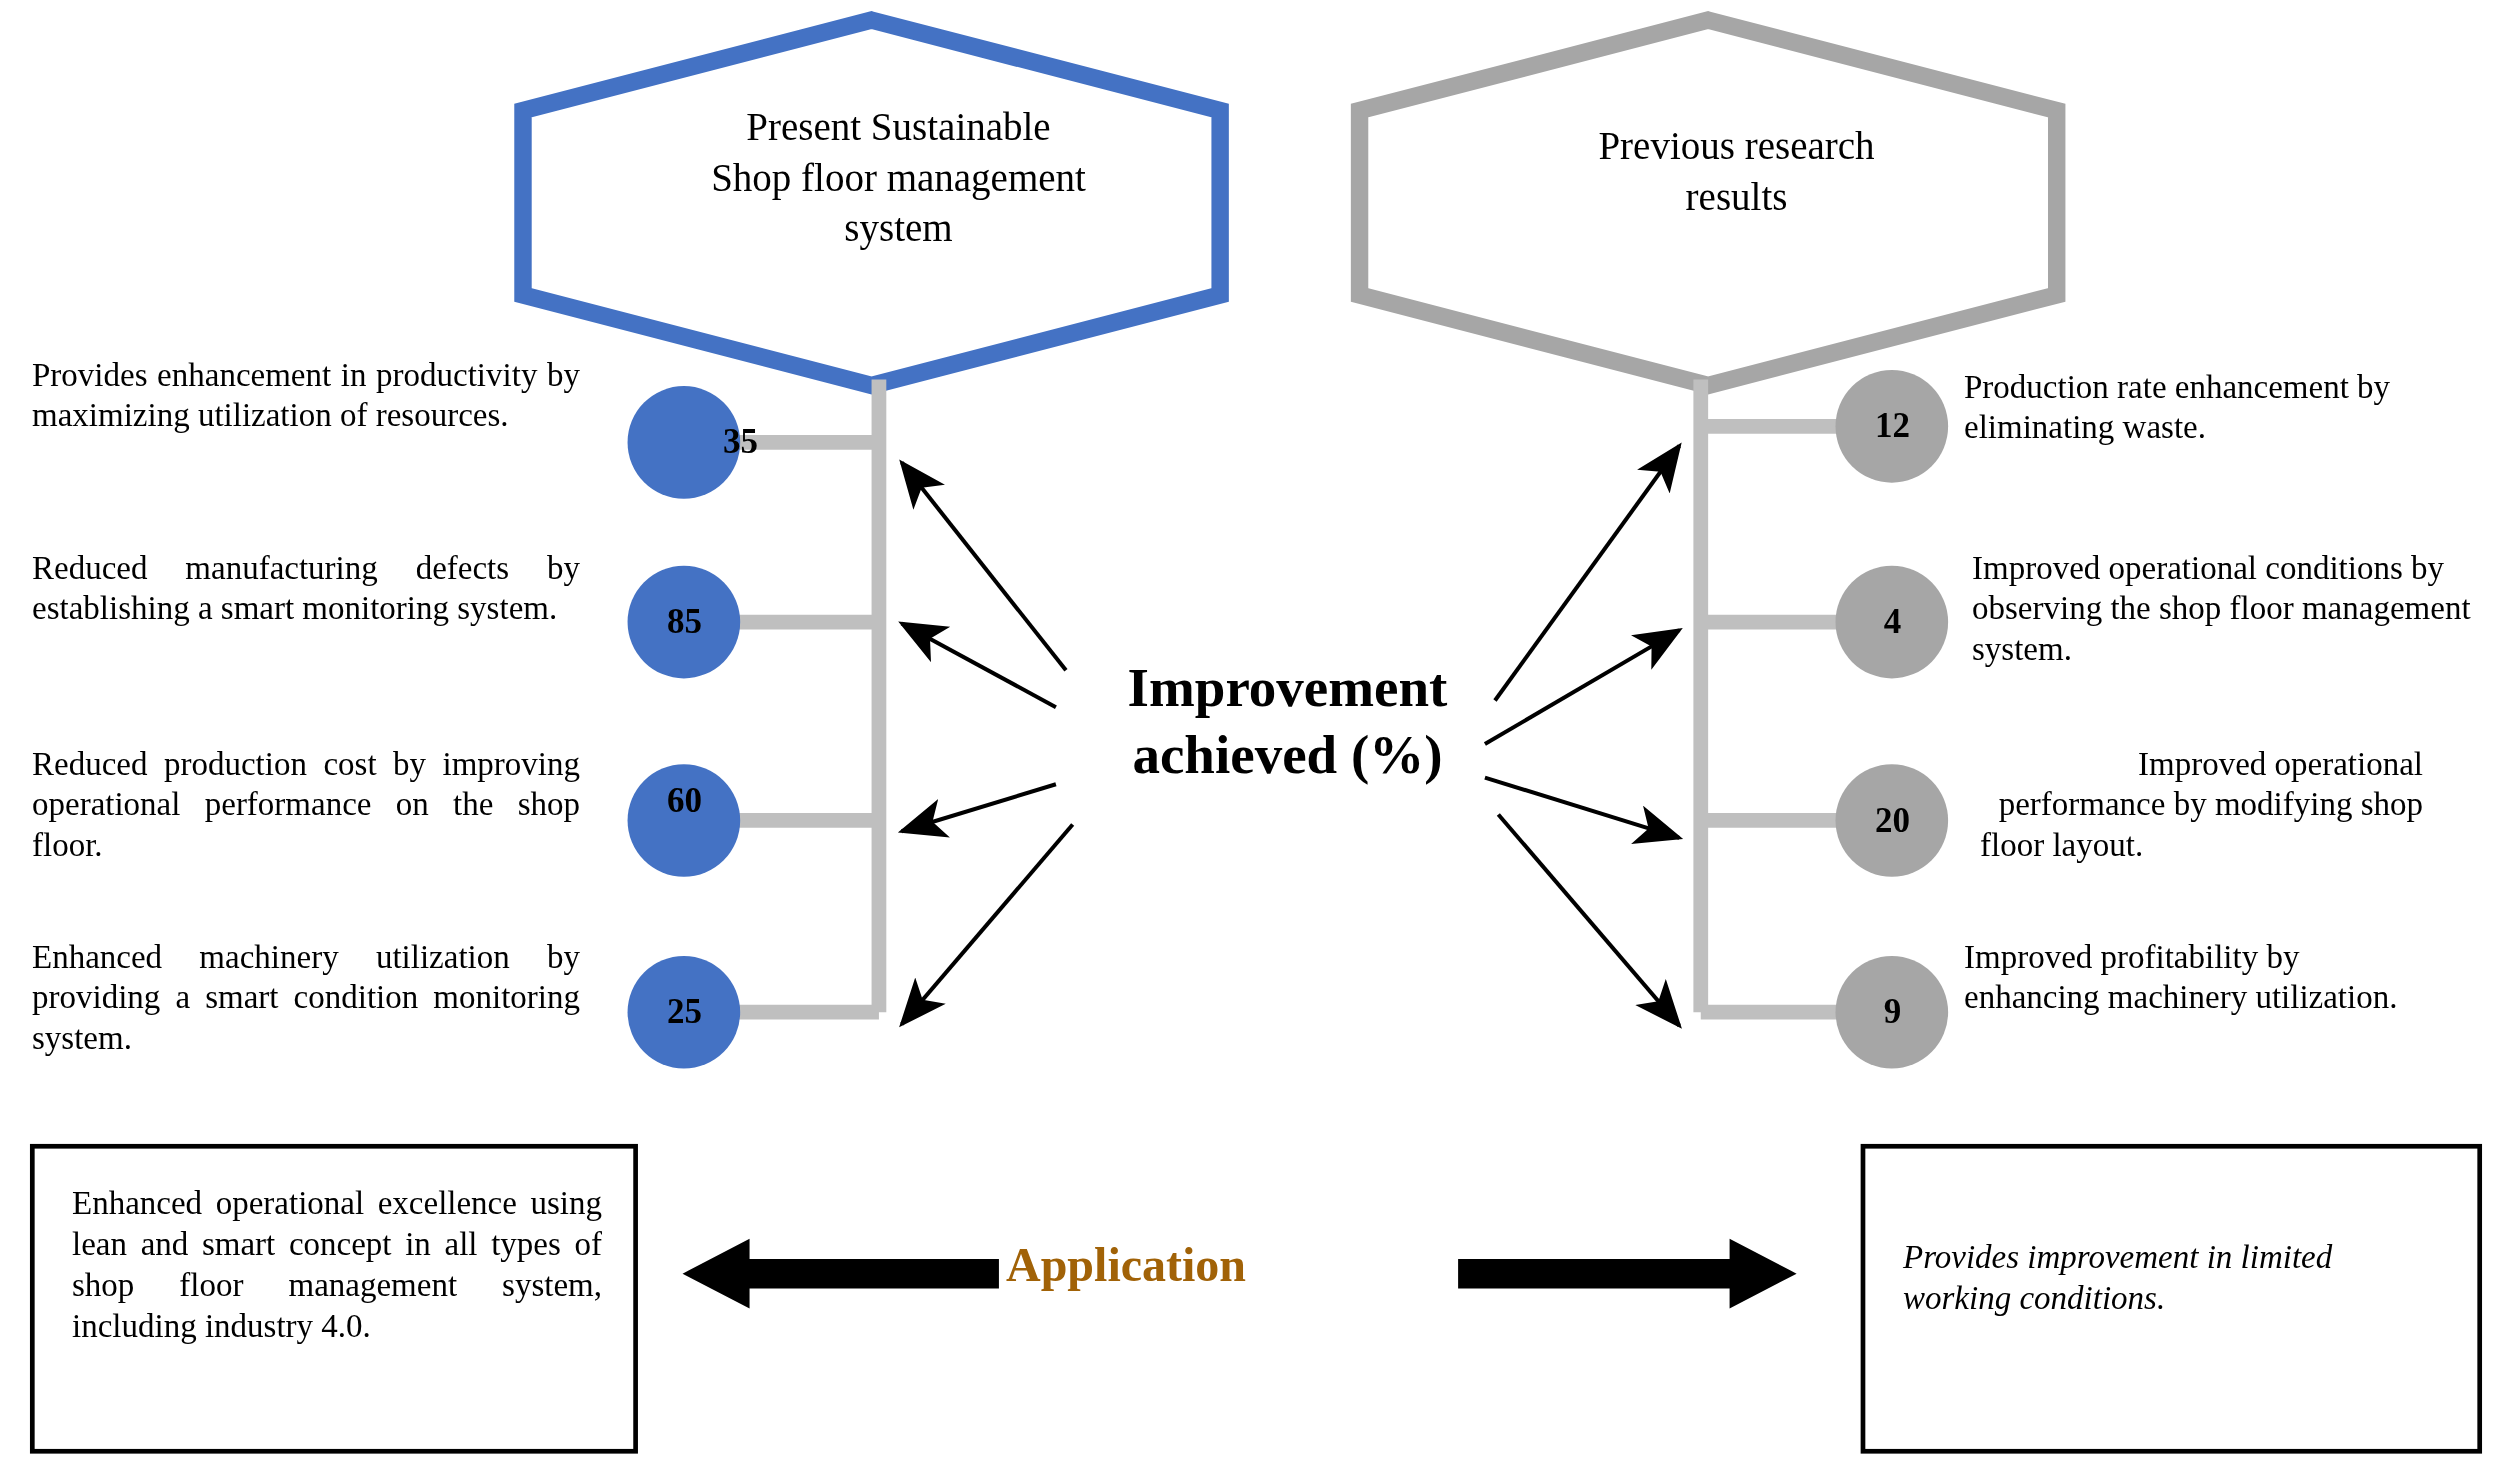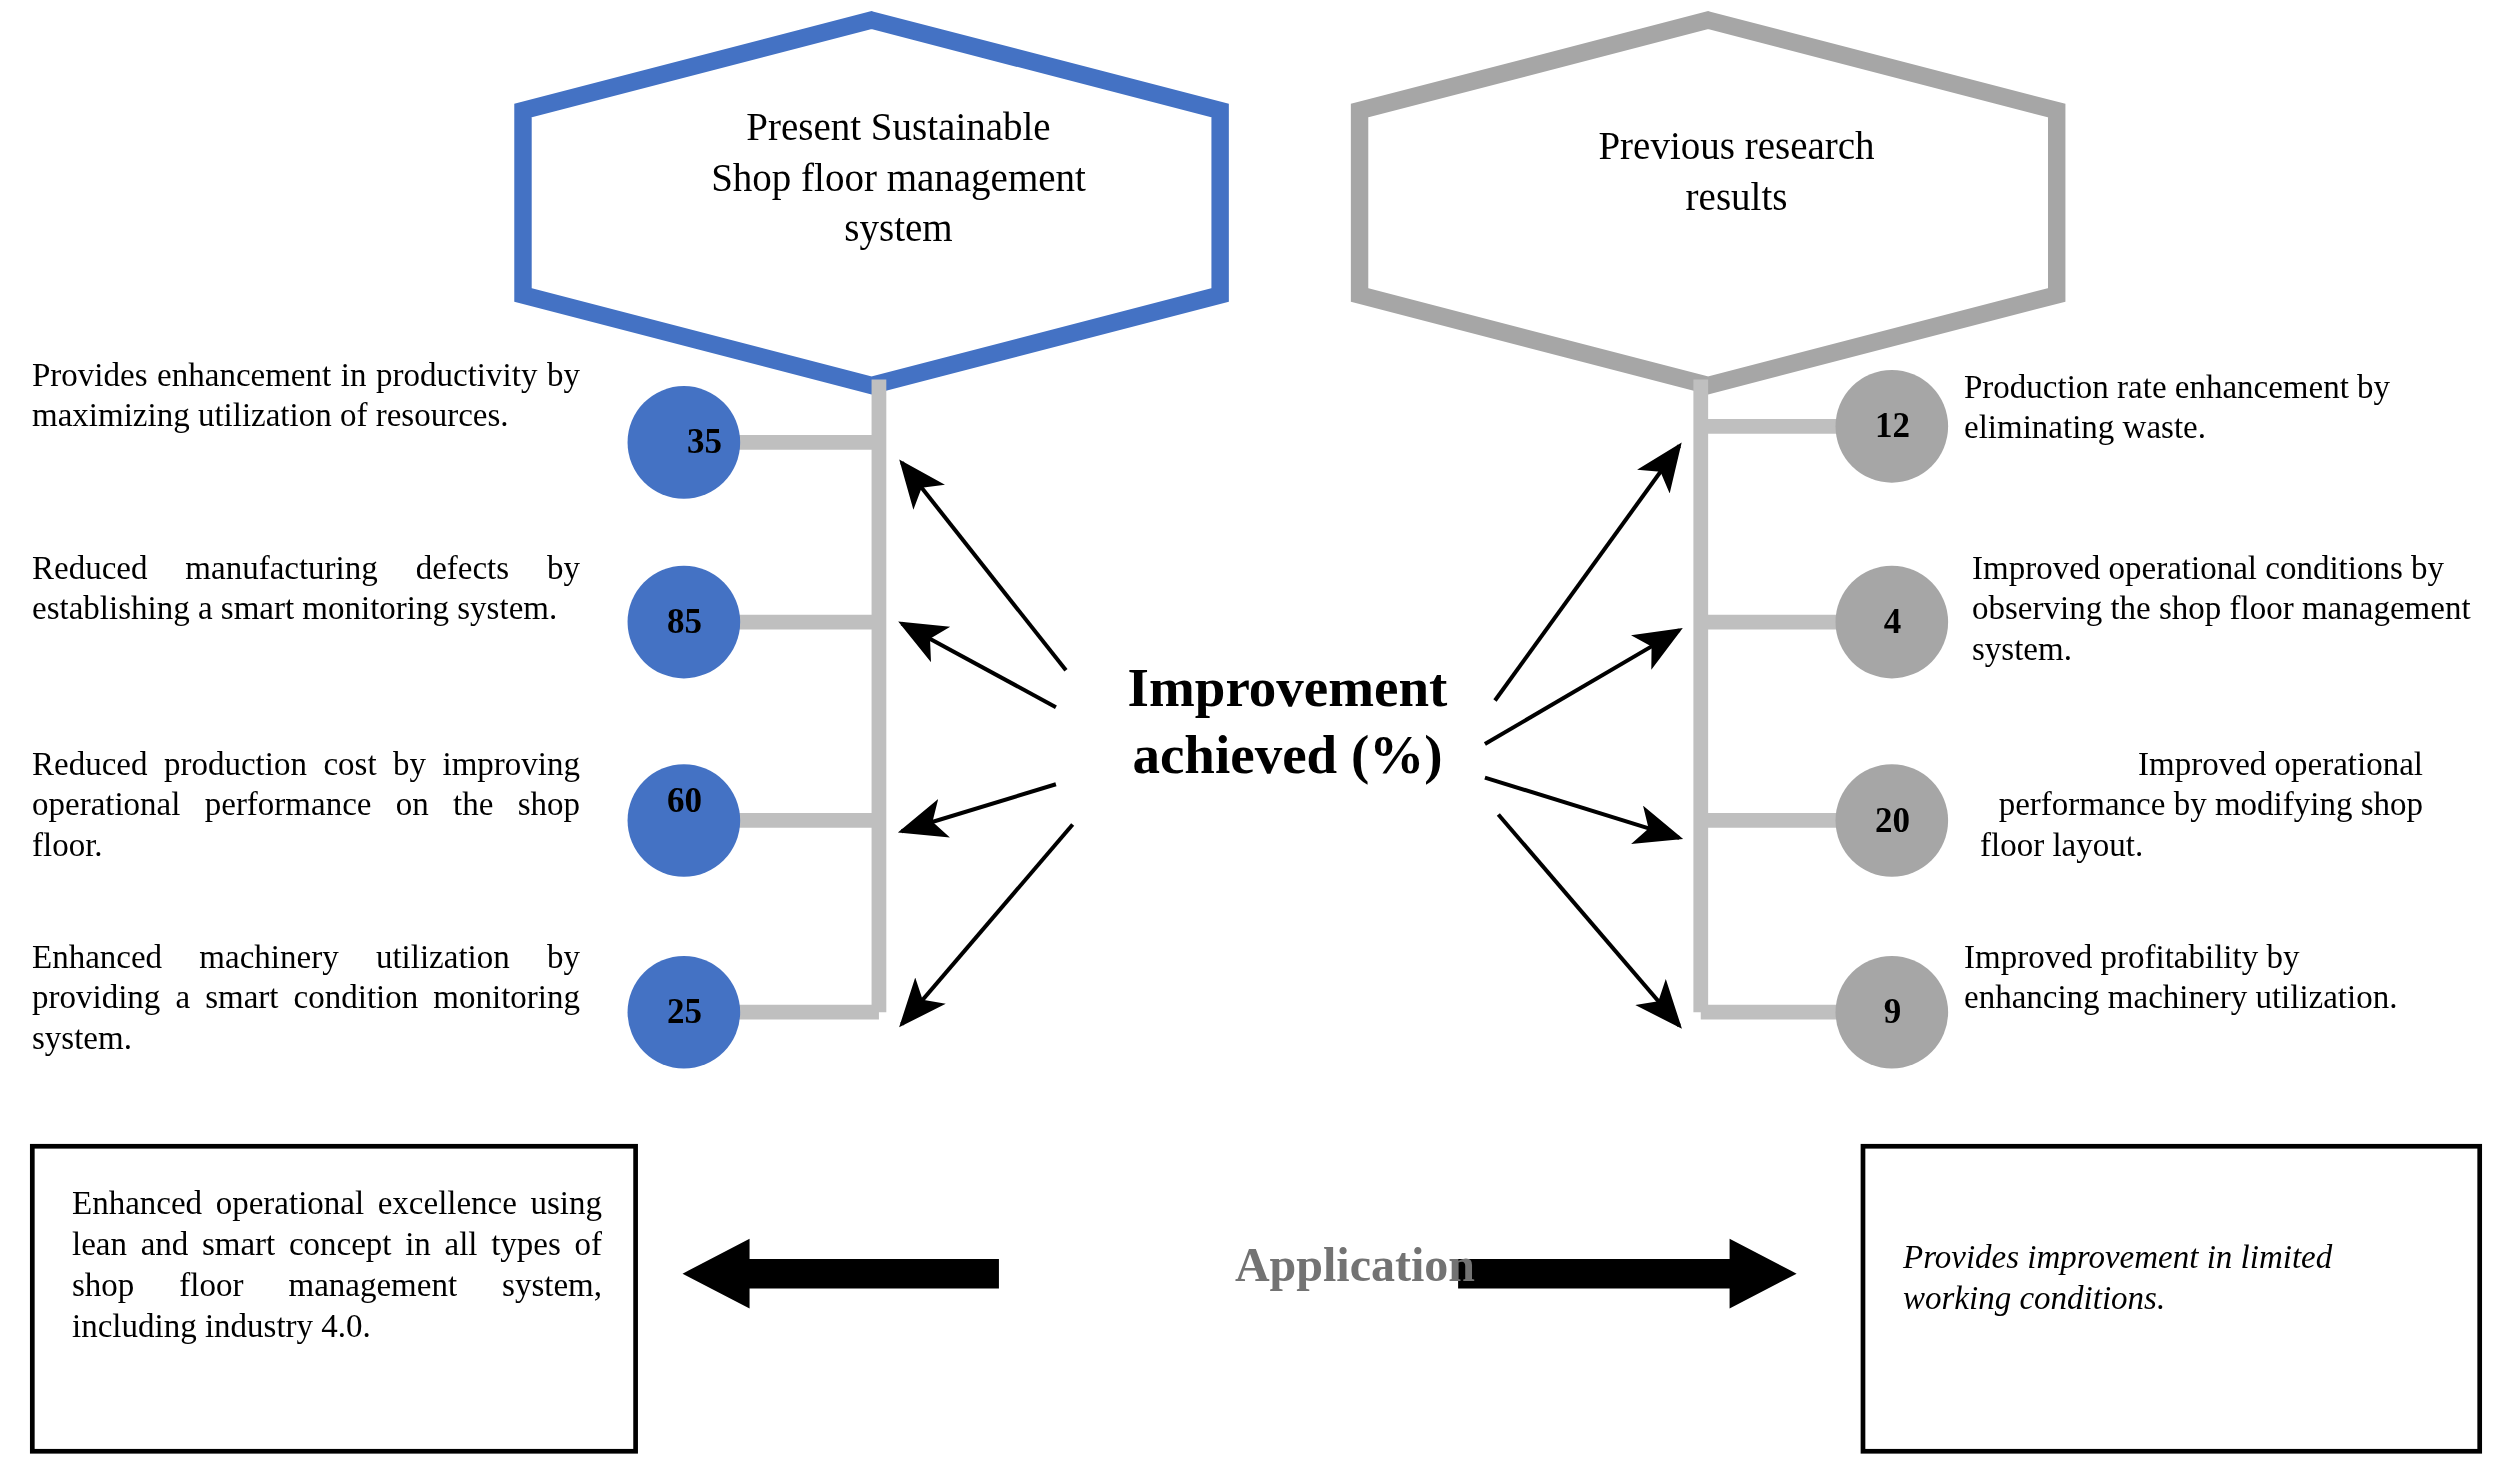--- a/index.html
+++ b/index.html
@@ -61,24 +61,24 @@
     text-align: center;
     font-weight: bold;
     font-size: 55px;
     line-height: 1.22;
     color: #000000;
     font-family: "Liberation Serif", "DejaVu Serif", serif;
   }
 
   .app-label {
     position: absolute;
-    text-align: right;
+    text-align: left;
     font-weight: bold;
     font-size: 48px;
-    color: #737373;
+    color: #a16207;
     font-family: "Liberation Serif", "DejaVu Serif", serif;
   }
 
   .box-text {
     position: absolute;
     color: #000000;
     font-size: 33px;
     line-height: 1.24;
     text-align: justify;
     text-align-last: left;
@@ -154,21 +154,21 @@
     <div>Present Sustainable</div>
     <div>Shop floor management</div>
     <div>system</div>
   </div>
 
   <div class="hex-label" style="left:1371px; top:121px; width:677px;">
     <div>Previous research</div>
     <div>results</div>
   </div>
 
-  <div class="circle-num" style="left:628px; top:418px; width:113px; height:48px;padding-left:20px;">35</div>
+  <div class="circle-num" style="left:664px; top:418px; width:113px; height:48px;padding-left:20px;">35</div>
   <div class="circle-num" style="left:628px; top:598px; width:113px; height:48px;">85</div>
   <div class="circle-num" style="left:628px; top:777px; width:113px; height:48px;">60</div>
   <div class="circle-num" style="left:628px; top:988px; width:113px; height:48px;">25</div>
 
   <div class="circle-num" style="left:1836px; top:402px; width:113px; height:48px;">12</div>
   <div class="circle-num" style="left:1836px; top:598px; width:113px; height:48px;">4</div>
   <div class="circle-num" style="left:1836px; top:797px; width:113px; height:48px;">20</div>
   <div class="circle-num" style="left:1836px; top:988px; width:113px; height:48px;">9</div>
 
   <div class="txt" style="left:32px; top:355px; width:548px;">Provides enhancement in productivity by maximizing utilization of resources.</div>

